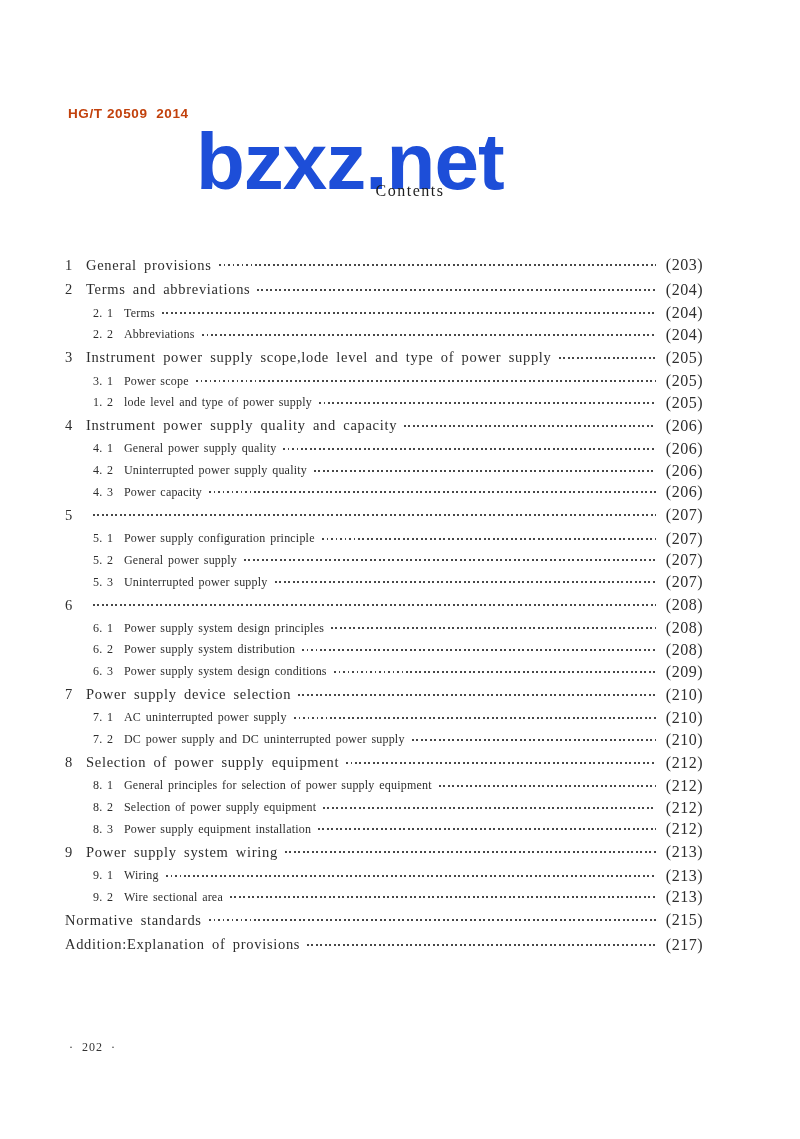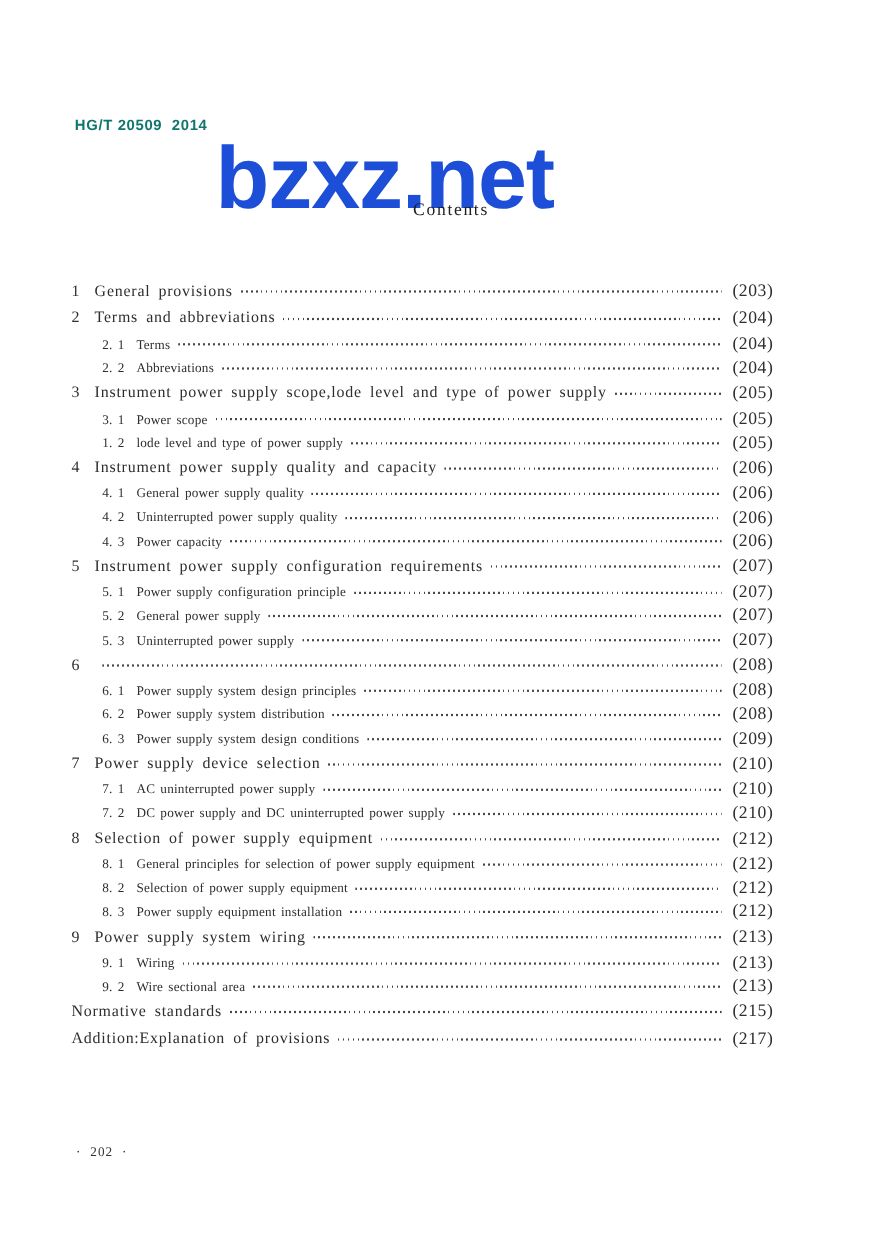--- a/index.html
+++ b/index.html
@@ -16,21 +16,21 @@
     color: #2e2e2e;
   }
   .doc-header {
     position: absolute;
     left: 68px;
     top: 106px;
     font-family: "Liberation Sans", sans-serif;
     font-weight: bold;
     font-size: 13.5px;
     letter-spacing: 0.6px;
-    color: #0f766e;
+    color: #c2410c;
     white-space: pre;
   }
   .watermark {
     position: absolute;
     left: 196px;
     top: 122px;
     font-family: "Liberation Sans", sans-serif;
     font-weight: bold;
     font-size: 80px;
     line-height: 1;
@@ -175,21 +175,20 @@
     <span class="pageno">(206)</span>
   </div>
     <div class="row lvl2">
     <span class="num">4. 3</span>
     <span class="title">Power capacity</span>
     <span class="leader"></span>
     <span class="pageno">(206)</span>
   </div>
     <div class="row lvl1">
     <span class="num">5</span>
-    <span class="title">Instrument power supply configuration requirements</span>
     <span class="leader"></span>
     <span class="pageno">(207)</span>
   </div>
     <div class="row lvl2">
     <span class="num">5. 1</span>
     <span class="title">Power supply configuration principle</span>
     <span class="leader"></span>
     <span class="pageno">(207)</span>
   </div>
     <div class="row lvl2">

